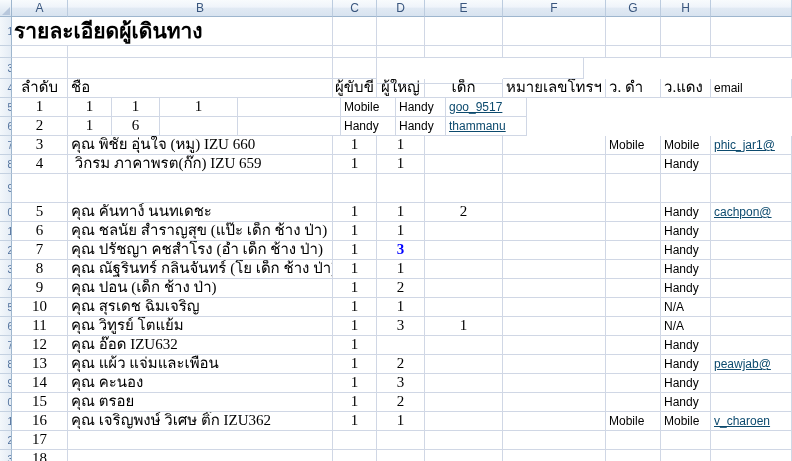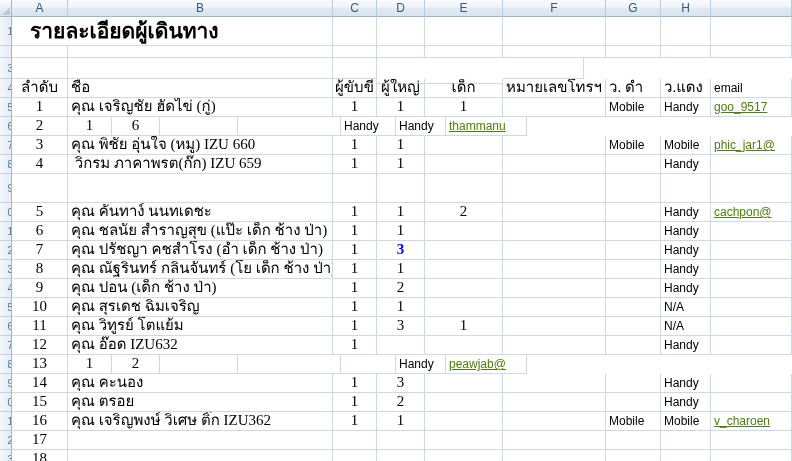--- a/index.html
+++ b/index.html
@@ -8,23 +8,23 @@
   .row{display:flex;width:792px;}
   .h17{height:17px}.h29{height:29px}.h12{height:12px}.h21{height:21px}.h19{height:19px}
   .cell{box-sizing:border-box;flex:0 0 auto;border-right:1px solid #D0D7E5;border-bottom:1px solid #D0D7E5;
         display:flex;align-items:flex-end;overflow:hidden;line-height:17px;padding:0 0 1px 0;}.w56{width:56px}.w265{width:265px}.w44{width:44px}.w48{width:48px}
   .w78{width:78px}.w103{width:103px}.w55{width:55px}.w50{width:50px}.w81{width:81px}
   .w321{width:321px}.w126{width:126px}.w208{width:208px}
   .ctr{justify-content:center;text-align:center}
   .left{padding-left:3px}
   .name{white-space:pre}
   .sans{font-family:"Liberation Sans","DejaVu Sans",sans-serif;font-size:12px;line-height:15px;text-align:right;}
-  .link{color:#4d7c0f;text-decoration:underline;white-space:nowrap;}
+  .link{color:#0c4a6e;text-decoration:underline;white-space:nowrap;}
   .blue{color:#0000FF;font-weight:bold;}
-  .title-cell{font-weight:bold;font-size:21px;line-height:26px;white-space:nowrap;padding-left:18px;}
+  .title-cell{font-weight:bold;font-size:21px;line-height:26px;white-space:nowrap;padding-left:2px;}
   
   .colhdr .cell{background:linear-gradient(#F8FBFD 0%,#EFF4FA 45%,#E1EAF4 50%,#D8E3F0 100%);
         border-right:1px solid #BCCCDF;border-bottom:1px solid #9EB6CE;
         color:#39567E;font-family:"Liberation Sans","DejaVu Sans",sans-serif;font-size:12px;
         align-items:center;justify-content:center;line-height:16px;}
   
   .rowhdr{box-sizing:border-box;width:12px;flex:0 0 auto;
         background:linear-gradient(90deg,#F3F7FB,#E4EcF5);
         border-right:1px solid #9EB6CE;border-bottom:1px solid #C4D1E1;
         color:#51719C;font-family:"Liberation Sans","DejaVu Sans",sans-serif;font-size:10px;
@@ -106,21 +106,20 @@
     <div class="cell w50 left">ว.แดง</div>
     <div class="cell w81 left sans">email</div>
   </div>
 
   <div id="rows">
       <div class="row h19">
         <div class="rowhdr h19">
           <span>5</span>
         </div>
         <div class="cell w56 ctr">1</div>
-        <div class="cell w265 left name">คุณ เจริญชัย ฮัดไข่ (กู่)</div>
         <div class="cell w44 ctr">1</div>
         <div class="cell w48 ctr">1</div>
         <div class="cell w78 ctr">1</div>
         <div class="cell w103 left"></div>
         <div class="cell w55 left sans">Mobile</div>
         <div class="cell w50 left sans">Handy</div>
         <div class="cell w81 left sans">
           <span class="link">goo_9517</span>
         </div>
       </div>
@@ -295,20 +294,21 @@
         <div class="cell w103 left"></div>
         <div class="cell w55 left sans"></div>
         <div class="cell w50 left sans">Handy</div>
         <div class="cell w81 left sans"></div>
       </div>
       <div class="row h19">
         <div class="rowhdr h19">
           <span>8</span>
         </div>
         <div class="cell w56 ctr">13</div>
+        <div class="cell w265 left name">คุณ แผ้ว แจ่มและเพื่อน</div>
         <div class="cell w44 ctr">1</div>
         <div class="cell w48 ctr">2</div>
         <div class="cell w78 ctr"></div>
         <div class="cell w103 left"></div>
         <div class="cell w55 left sans"></div>
         <div class="cell w50 left sans">Handy</div>
         <div class="cell w81 left sans">
           <span class="link">peawjab@</span>
         </div>
       </div>

